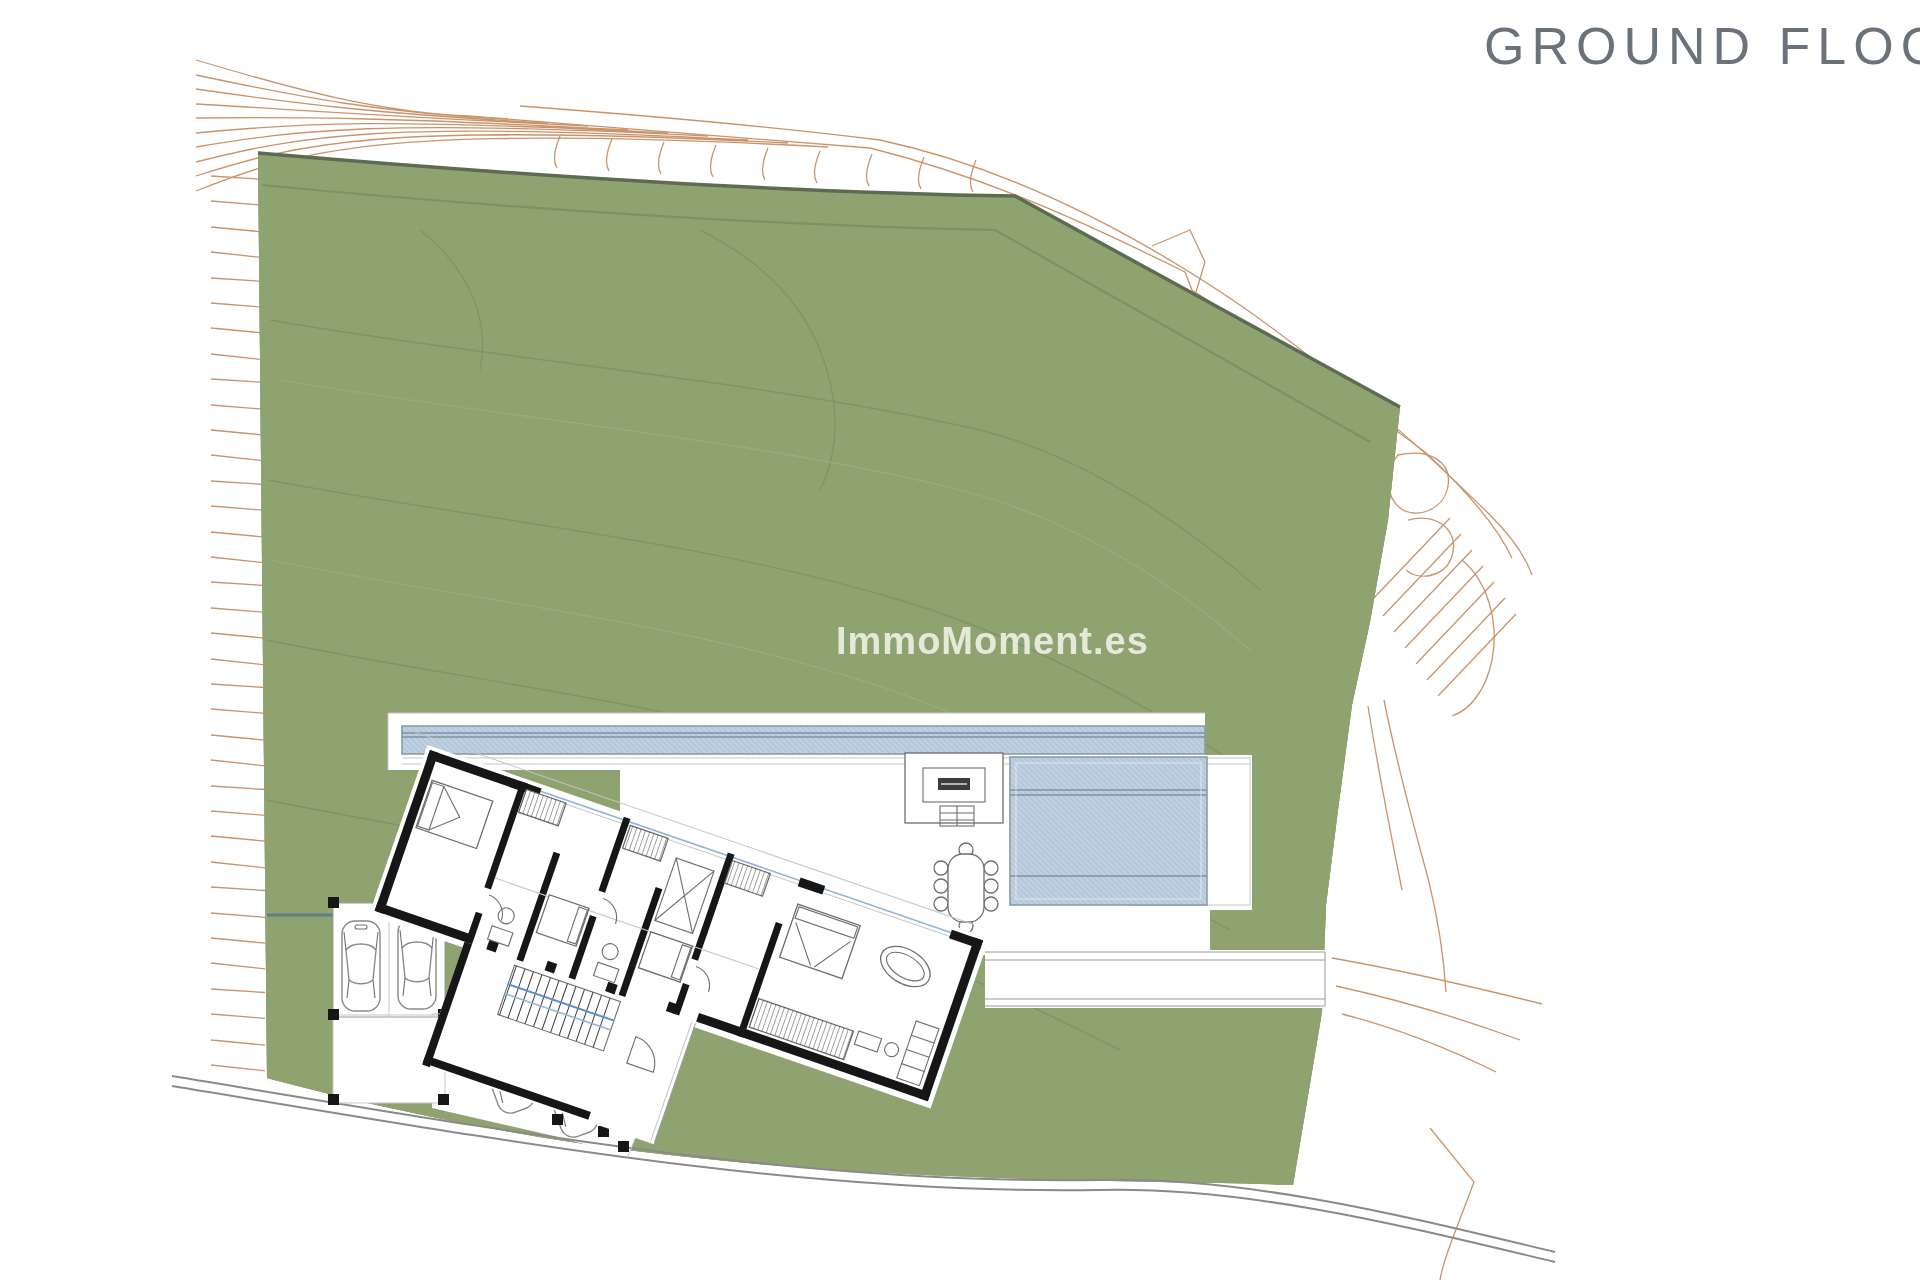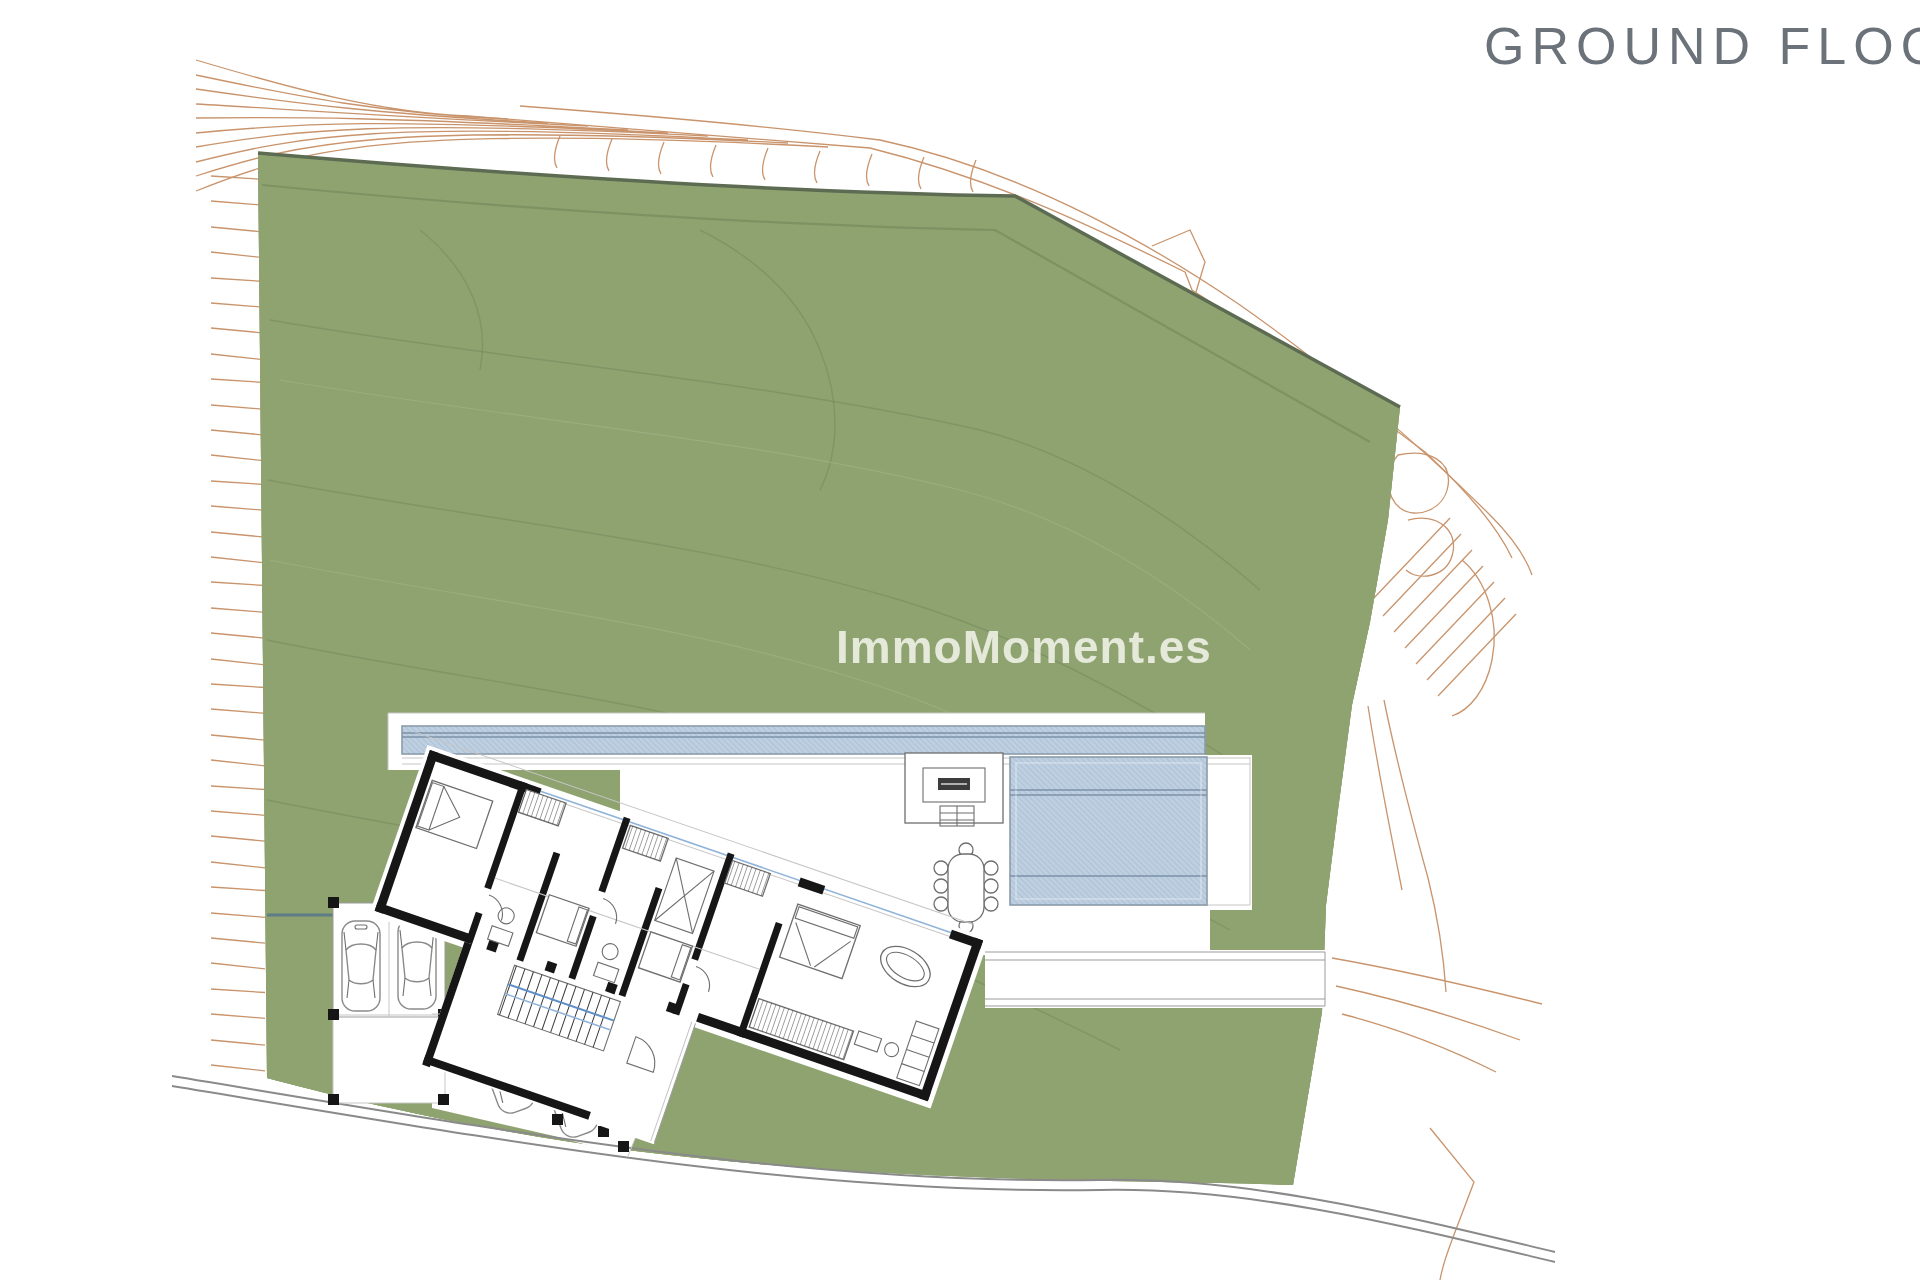--- a/index.html
+++ b/index.html
@@ -7,21 +7,21 @@
     width:1920px;height:1280px;overflow:hidden;position:relative;
     background:#ffffff;font-family:"Liberation Sans", sans-serif;
   }
   .page-title{
     position:absolute;left:1484px;top:16px;white-space:nowrap;
     font-size:52px;font-weight:400;letter-spacing:7px;
     color:var(--title-gray,#6c727a);
   }
   .watermark{
     position:absolute;left:836px;top:620px;white-space:nowrap;
-    font-size:46px;font-weight:700;letter-spacing:1px;
+    font-size:38px;font-weight:700;letter-spacing:1px;
     color:var(--watermark-white,rgba(252,252,246,0.78));
   }
   svg{position:absolute;left:0;top:0;}
   .contour{stroke:var(--contour-orange,#c9946c);stroke-width:1.3;fill:none;}
   .green-fill{fill:var(--plot-green,#8fa371);}
   .green-edge{stroke:var(--plot-green-edge,#5c6b51);stroke-width:3.5;fill:none;}
   .green-inner{stroke:var(--green-contour,#6f8356);stroke-width:1.4;fill:none;opacity:.45;}
   .green-inner2{stroke:#a7b88b;stroke-width:1.2;fill:none;opacity:.5;}
   .inner-edge{stroke:var(--green-contour,#6f8356);stroke-width:2.2;fill:none;opacity:.55;}
   .white{fill:#ffffff;}

